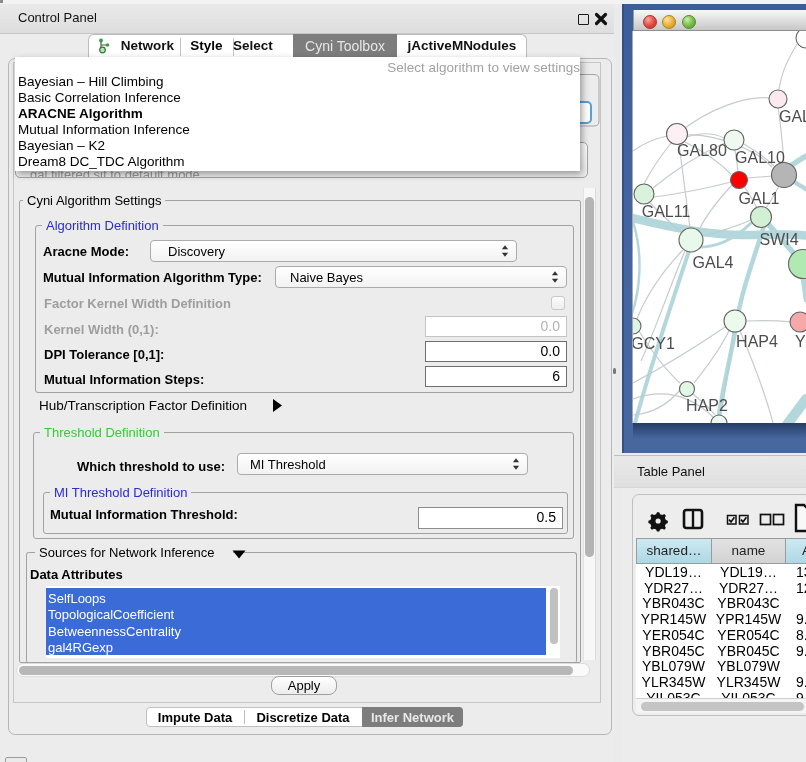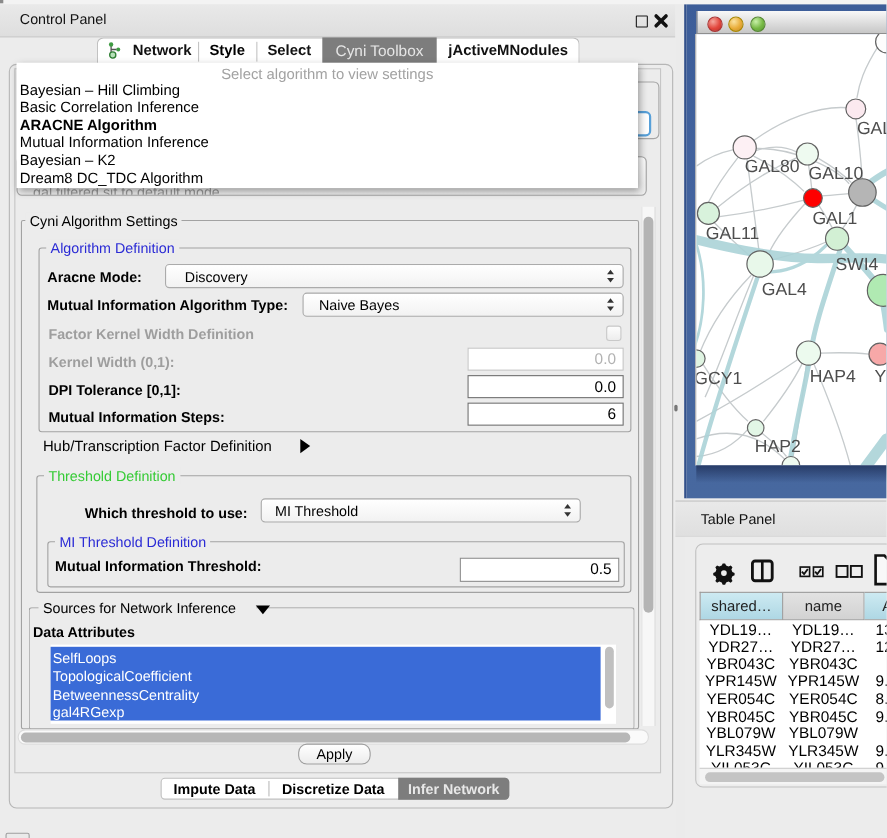--- a/index.html
+++ b/index.html
@@ -32,21 +32,21 @@
  <div class="ab" style="left:144px;top:3px;width:1px;height:18px;background:#c4c4c4"></div>
 </div>
 <svg class="ab" style="left:97px;top:37px" width="16" height="17" viewBox="0 0 16 17">
     <path d="M4,4 V12.5 M4,8 H9" fill="none" stroke="#555" stroke-width="1.2"></path>
     <circle cx="4" cy="3.5" r="2" fill="#3f9b43"></circle>
     <circle cx="5.5" cy="13" r="2.8" fill="#b6e0b8" stroke="#2e7d32" stroke-width="1.2"></circle>
     <circle cx="10.5" cy="8" r="1.8" fill="#3f9b43"></circle>
   </svg>
 <div class="ab" style="left:114px;top:38px;width:60px;font-size:13.5px;color:#111;text-align:right;font-weight:bold">Network</div>
 <div class="ab" style="left:180px;top:38px;width:53px;font-size:13.5px;color:#000000;text-align:center;font-weight:bold">Style</div>
-<div class="ab" style="left:233px;top:38px;width:60px;font-size:13.5px;color:#111;text-align:center;font-weight:bold">Select</div>
+<div class="ab" style="left:233px;top:38px;width:60px;font-size:13.5px;color:#111;text-align:left;font-weight:bold">Select</div>
 <div class="ab" style="left:293px;top:34px;width:104px;height:24px;background:#7d7d7d"></div>
 <div class="ab" style="left:293px;top:38px;width:104px;font-size:14px;color:#e6e6e6;text-align:center">Cyni Toolbox</div>
 <div class="ab" style="left:397px;top:38px;width:130px;font-size:13.5px;color:#111;text-align:center;font-weight:bold">jActiveMNodules</div>
 
 <div class="ab" style="left:8px;top:58px;width:604px;height:677px;border:1px solid #b6b6b6;border-radius:7px;background:#ececec;box-sizing:border-box"></div>
 <div class="ab" style="left:13px;top:62px;width:588px;height:641px;border:1px solid #c6c6c6;background:#ececec;box-sizing:border-box"></div>
 
 <svg class="ab" style="left:575px;top:70px" width="30" height="66" viewBox="0 0 30 66">
     <path d="M5,4.5 H19 Q24,4.5 24,9.5 V51 Q24,56 19,56 H5" fill="none" stroke="#a5a5a5" stroke-width="1"></path>
   </svg>
@@ -56,21 +56,21 @@
 </div>
 
 <div class="grp" style="left:19px;top:200px;width:560px;height:461px;border-radius:2px">
  <span class="gt" style="color:#000;left:3px">Cyni Algorithm Settings</span>
 </div>
 
 <div class="grp" style="left:35px;top:225px;width:537px;height:166px">
  <span class="gt" style="color:#2b2bd5">Algorithm Definition</span>
 </div>
 <div class="lbl" style="left:43px;top:244px">Aracne Mode:</div>
-<div class="combo" style="left:150px;top:240px;width:417px;height:22px">
+<div class="combo" style="left:150px;top:240px;width:367px;height:22px">
     <span style="left:17px">Discovery</span>
  <svg class="step" width="9" height="15" viewBox="0 0 9 15">
       <path d="M4.5,1 L8,5.6 H1 Z" fill="#333"></path>
       <path d="M1,9.4 H8 L4.5,14 Z" fill="#333"></path>
     </svg>
   </div>
 <div class="lbl" style="left:43px;top:270px">Mutual Information Algorithm Type:</div>
 <div class="combo" style="left:275px;top:266px;width:292px;height:22px">
     <span style="left:14px">Naive Bayes</span>
  <svg class="step" width="9" height="15" viewBox="0 0 9 15">
@@ -133,21 +133,21 @@
 <div class="ab" style="left:146px;top:707px;width:317px;height:20px;background:#fff;border:1px solid #c0c0c0;border-radius:4px;box-sizing:border-box"></div>
 <div class="ab" style="left:244px;top:710px;width:1px;height:14px;background:#bbb"></div>
 <div class="ab" style="left:146px;top:710px;width:98px;font-size:13px;font-weight:bold;text-align:center">Impute Data</div>
 <div class="ab" style="left:244px;top:710px;width:118px;font-size:13px;font-weight:bold;text-align:center">Discretize Data</div>
 <div class="ab" style="left:362px;top:707px;width:101px;height:20px;background:#7d7d7d;border-radius:0 4px 4px 0"></div>
 <div class="ab" style="left:362px;top:710px;width:101px;font-size:13px;font-weight:bold;color:#e8e8e8;text-align:center">Infer Network</div>
 
 <div class="ab" style="left:5px;top:757px;width:20px;height:10px;background:#eaeaea;border:1px solid #9e9e9e;border-radius:2px"></div>
 
 <div class="ab" style="left:15px;top:57px;width:565px;height:114px;background:#fff;box-shadow:2px 3px 7px rgba(0,0,0,0.38);z-index:30">
- <div class="ab" style="left:0;top:3px;width:565px;text-align:center;font-size:13.5px;color:#a2a2a2">Select algorithm to view settings</div>
+ <div class="ab" style="left:0;top:3px;width:565px;text-align:right;font-size:13.5px;color:#a2a2a2">Select algorithm to view settings</div>
  <div class="ab" style="left:3px;top:17px;font-size:13.5px;color:#000;line-height:16.1px;white-space:nowrap">Bayesian – Hill Climbing<br>Basic Correlation Inference<br><b>ARACNE Algorithm</b><br>Mutual Information Inference<br>Bayesian – K2<br>Dream8 DC_TDC Algorithm</div>
 </div>
 
 <div class="ab" style="left:614px;top:4px;width:8px;height:758px;background:#ebebeb"></div>
 <div class="ab" style="left:613px;top:368px;width:3px;height:6px;background:#777;border-radius:2px"></div>
 
 <div class="ab" style="left:622px;top:4px;width:184px;height:449px;background:linear-gradient(180deg,#3c5d99 0%,#44649f 45%,#47689f 100%);border-left:2px solid #32508a;box-sizing:border-box"></div>
 
 <div class="ab" style="left:633px;top:10px;width:173px;height:21px;background:linear-gradient(#f8f8f8,#c7c7c7);border-bottom:1px solid #8e8e8e;border-left:1px solid #999;box-sizing:border-box"></div>
 <div class="ab" style="left:643px;top:15px;width:12px;height:12px;border-radius:50%;background:radial-gradient(circle at 35% 30%,#f5a79d,#e2463c 55%,#b93028);border:0.5px solid #a33"></div>

